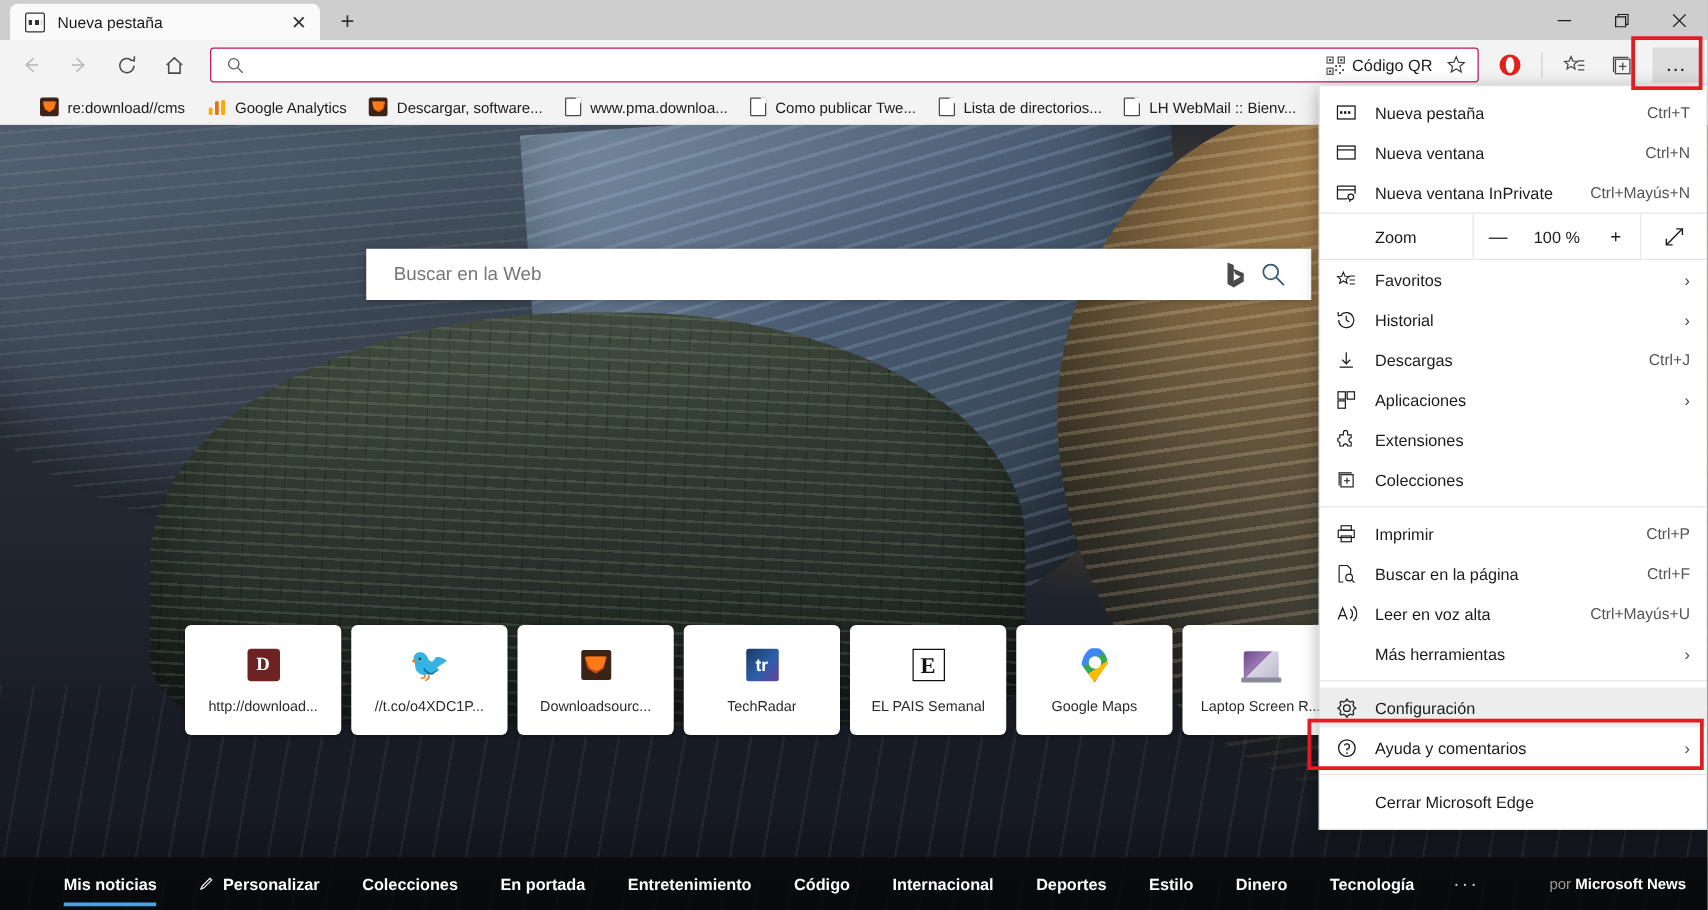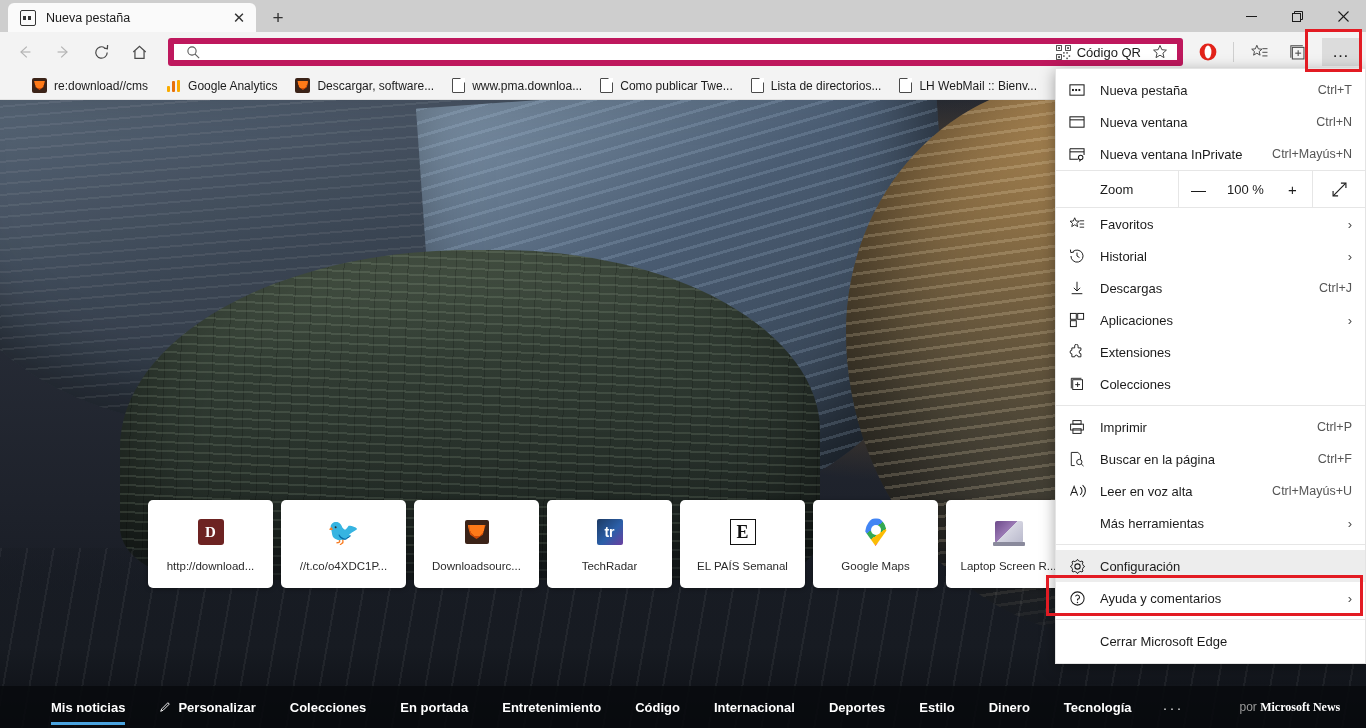--- a/index.html
+++ b/index.html
@@ -59,21 +59,21 @@
     background:#f3f3f3; display:flex; align-items:center; padding:0 6px;
   }
   .tbtn {
     width: 34px; height: 30px; margin: 0 2px;
     display:flex;align-items:center;justify-content:center;
     color:#4a4a4a; border-radius:4px;
   }
   .tbtn.dim { color:#b3b3b3; }
   .omnibox {
     flex: 1 1 auto; height: 28px; margin: 0 6px 0 10px;
-    background:#fff; border:6px solid #be185d; border-radius:3px;
+    background:#fff; border:1px solid #be185d; border-radius:3px;
     display:flex; align-items:center; padding: 0 4px 0 12px;
   }
   .omni-search-icon { color:#5a5a5a; display:flex; align-items:center; }
   .omni-input { flex:1 1 auto; font-size:12.5px; color:#1b1b1b; padding-left:8px; }
   .qr-chip { display:flex; align-items:center; gap:6px; padding:0 6px; color:#1b1b1b; font-size:13px; }
   .omni-star { width:26px;height:24px;display:flex;align-items:center;justify-content:center;color:#3a3a3a; }
   .tb-sep { width:1px; height:20px; background:#cfcfcf; margin:0 6px; }
   .profile-pill {
     display:flex; align-items:center; gap:8px; height:28px;
     border:1px solid #b8b8b8; border-radius:15px; padding:0 4px 0 14px;
@@ -231,21 +231,21 @@
   .news-item {
     color:#fff; font-size:13px; font-weight:700; padding: 0 17px; position:relative;
     white-space:nowrap;
   }
   .news-item.active::after{
     content:""; position:absolute; left:17px; right:17px; bottom:-10px; height:3px; background:#4aa3df;
   }
   .news-item.pencil { display:flex; align-items:center; gap:7px; }
   .news-more { color:#d8d8d8; font-size:15px; letter-spacing:2px; padding:0 14px; }
   .news-by { color:#9a9a9a; font-size:12px; margin-left:42px; }
-  .news-by b { color:#fff;font-family:Liberation Serif, serif; }
+  .news-by b { color:#fff; }
 
   
   .edge-menu {
     position:absolute; right:0; top:68px; width:311px;
     background:#ffffff; box-shadow: 0 3px 14px rgba(0,0,0,.34);
     border:1px solid #e4e4e4;
     padding: 5px 0 6px;
   }
   .mi {
     display:flex; align-items:center; height:32px; padding: 0 13px 0 13px;
@@ -430,20 +430,34 @@
       </div>
     </div>
 
   <div class="ntp">
     <div class="bld1"></div>
     <div class="bld2"></div>
     <div class="bld4"></div>
     <div class="bld3"></div>
     <div class="ground"></div>
 
+    <div class="ntp-search">
+      <span class="ph">Buscar en la Web</span>
+      <span class="bing-icon">
+        <svg width="18" height="22" viewBox="0 0 18 22">
+            <path d="M3 1 L8 3 V15.5 L13.5 12.4 L9.2 10.2 L7.6 6 L16 9.5 V16.2 L8 21 L3 18.2 Z" fill="#4a4a4a"></path>
+          </svg>
+      </span>
+      <span class="ntp-search-icon">
+        <svg width="21" height="21" viewBox="0 0 22 22">
+            <circle cx="9" cy="9" r="6.2" fill="none" stroke="#2f5d7c" stroke-width="1.5"></circle>
+            <line x1="13.6" y1="13.6" x2="20" y2="20" stroke="#2f5d7c" stroke-width="1.5"></line>
+          </svg>
+      </span>
+    </div>
 
     <div class="tiles" id="tiles">
         <div class="tile">
           <span class="tile-icon">
             <span class="ic-d">D</span>
           </span>
           <span class="tile-label">http://download...</span>
         </div>
         <div class="tile">
           <span class="tile-icon">

